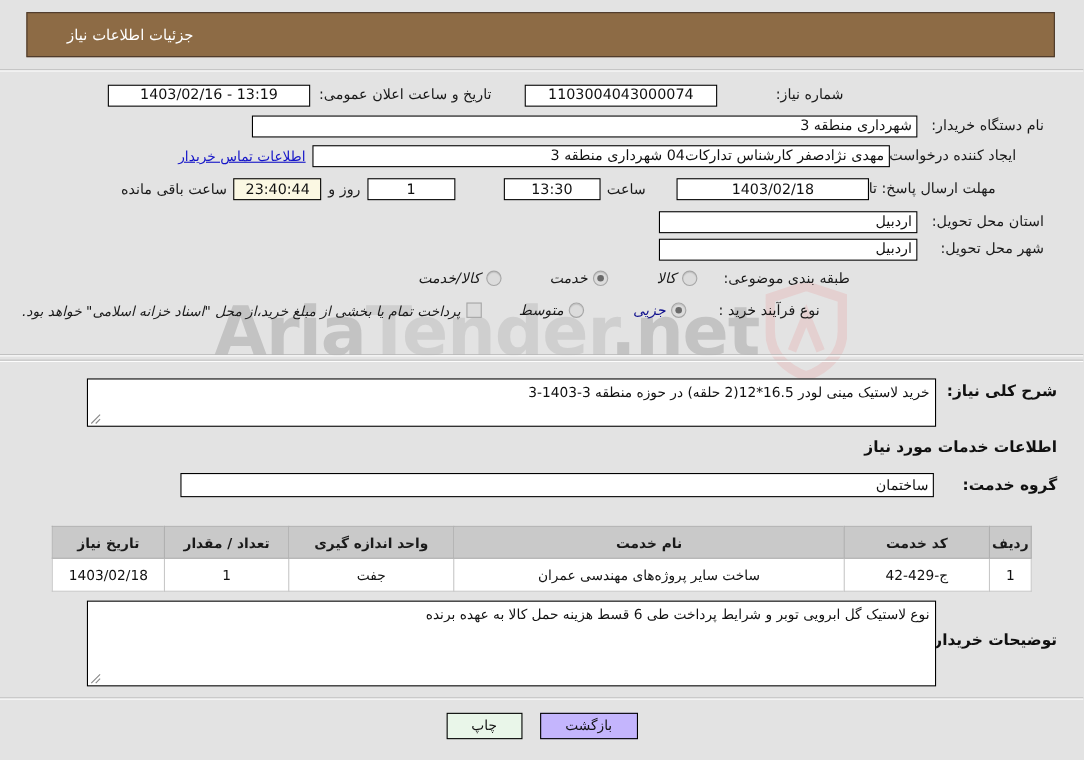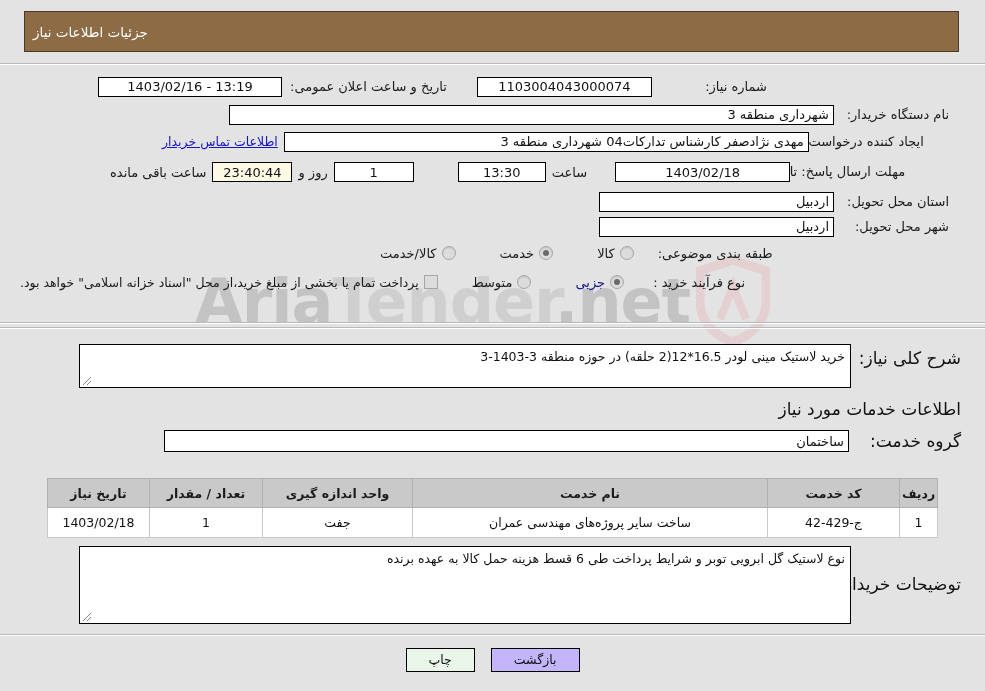--- a/index.html
+++ b/index.html
@@ -39,21 +39,21 @@
   
   .titlebar{
     position:absolute;left:24px;top:11px;width:935px;height:41px;
     background:#8d6b45;
     border:1px solid #4a382a;
     box-sizing:border-box;
     display:flex;align-items:center;
     z-index:2;
   }
   .titlebar .t{
-    color:#ffffff;font-size:13.5px;margin-right:auto;padding-left:8px;
+    color:#ffffff;font-size:13.5px;margin-right:auto;padding-left:36px;
   }
   .hr{border:0;border-top:1px solid #b9b9b9;border-bottom:1px solid #ffffff;margin:0;height:0;}
 
   .row{display:flex;align-items:center;width:985px;box-sizing:border-box;}
   .lbl{
     text-align:right;padding-right:0;color:#1a1a1a;font-size:13px;
     white-space:nowrap;
   }
   .lbl-col{width:115px;padding-left:8px;text-align:right;box-sizing:border-box;}
   .lbl-col.two{line-height:16px;}
@@ -84,26 +84,26 @@
   }
   .radio.on::after{
     content:"";position:absolute;left:3px;top:3px;width:6px;height:6px;
     border-radius:50%;background:#6a6a6a;
   }
   .chk{
     display:inline-block;width:12px;height:12px;
     border:1px solid #a6a6a6;background:#dcdcdc;vertical-align:middle;
   }
   .opt{display:inline-flex;align-items:center;gap:5px;white-space:nowrap;}
-  .opt .olabel{font-size:13px;}
+  .opt .olabel{font-size:13px;font-style:italic;}
   .opt.sel .olabel{color:#12128e;}
 
   
   .sechead{
-    font-weight:normal;font-size:17px;color:#111;text-align:right;
+    font-weight:bold;font-size:14px;color:#111;text-align:right;
   }
 
   
   .ta{
     border:1px solid #000;background:#fff;
     font-family:"DejaVu Sans","Liberation Sans",sans-serif;
     font-size:12.5px;color:#111;
     padding:3px 5px;box-sizing:border-box;
     direction:rtl;text-align:right;
     position:relative;overflow:hidden;

